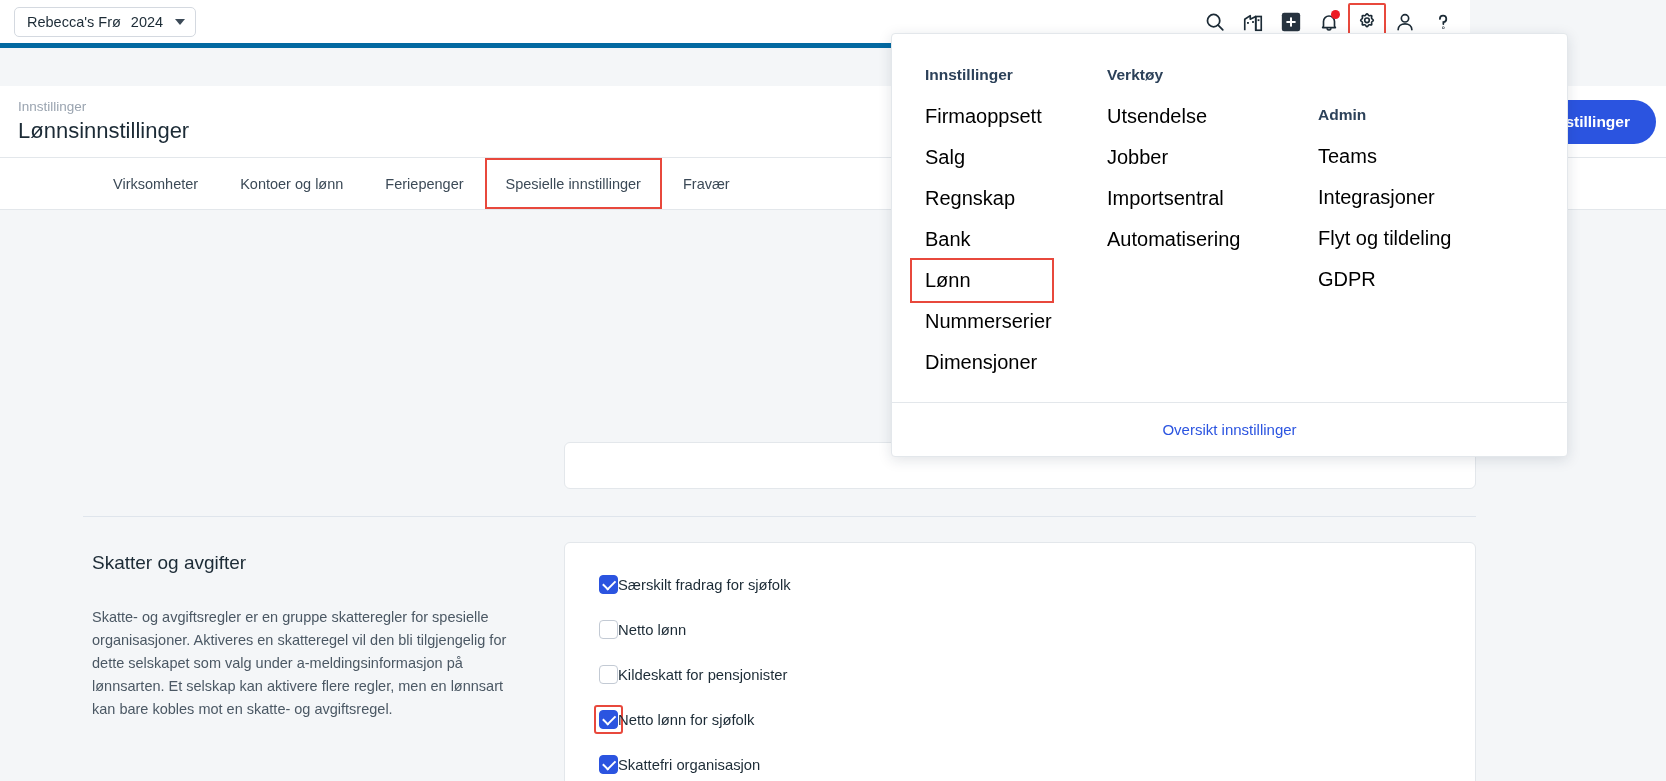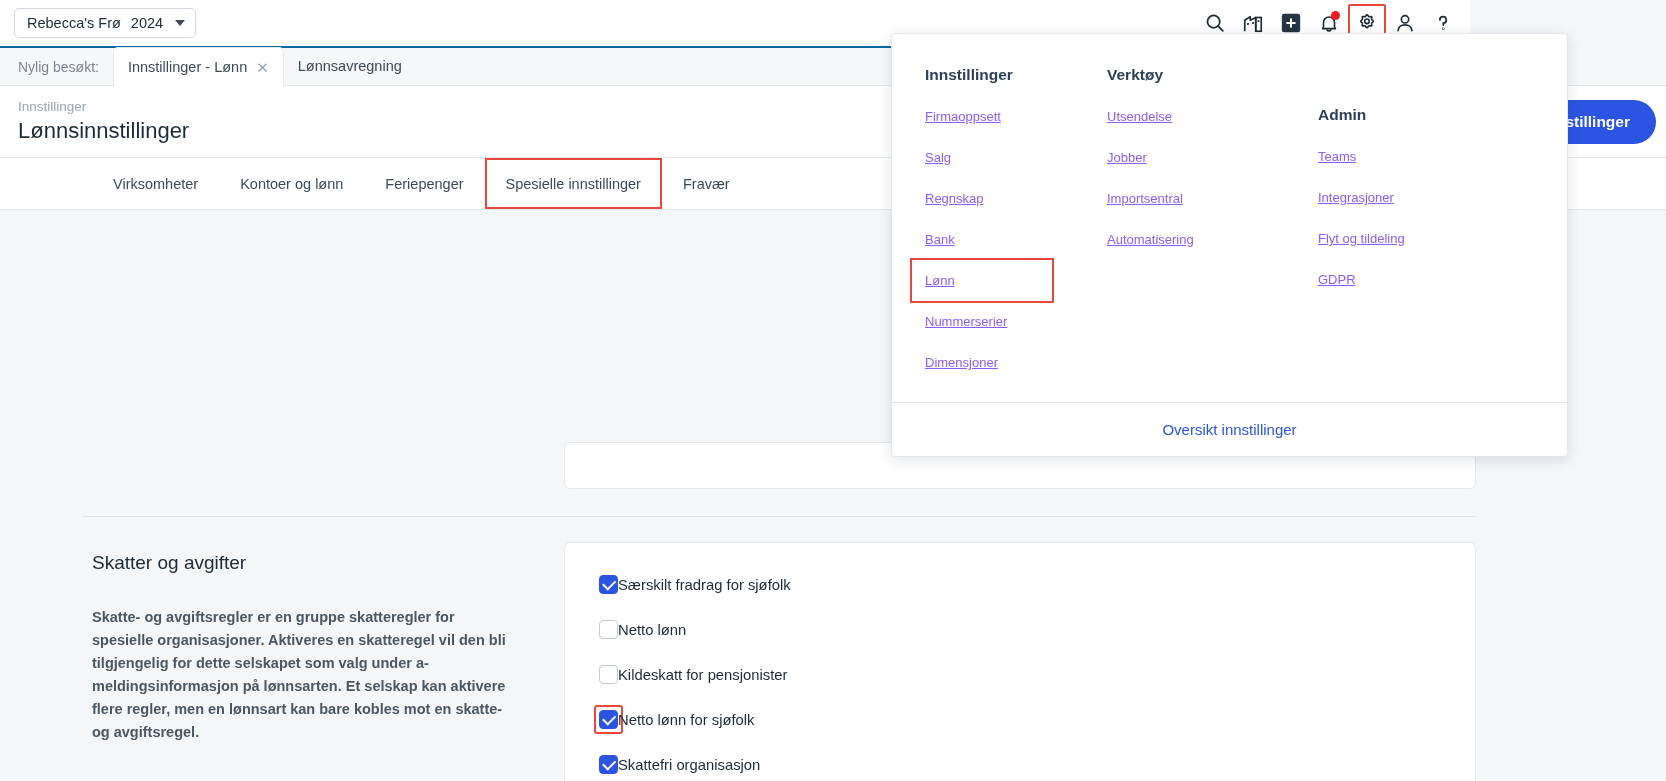--- a/index.html
+++ b/index.html
@@ -7,21 +7,21 @@
     width: 1666px; height: 781px;
     font-family: "Liberation Sans", sans-serif;
     background: #ffffff;
     overflow: hidden;
   }
   #root { position: relative; width: 1666px; height: 781px; background: #f4f6f8; }
 
   
   .topbar {
     position: absolute; left: 0; top: 0; width: 1470px; height: 48px;
-    background: #ffffff; border-bottom: 2px solid #0369a1;
+    background: #ffffff; border-bottom: 5px solid #0369a1;
     display: flex; align-items: center;
   }
   .company-select {
     margin-left: 14px; height: 30px; padding: 0 10px 0 12px;
     border: 1px solid #d4d9e0; border-radius: 5px;
     display: flex; align-items: center; gap: 10px;
     font-size: 14.5px; color: #1c2b36; background: #fff; cursor: pointer;
   }
   .company-select .year { color: #1c2b36; }
   .caret { width: 0; height: 0; border-left: 5px solid transparent; border-right: 5px solid transparent;
@@ -101,21 +101,21 @@
     position: absolute; left: 83px; top: 306px; width: 1393px; height: 1px; background: #dfe5ec;
   }
 
   .section {
     position: absolute; left: 0; top: 320px; width: 1666px;
   }
   .sec-left {
     position: absolute; left: 92px; top: 22px; width: 420px;
   }
   .sec-title { font-size: 19px; color: #1c2b36; margin-bottom: 32px; }
-  .sec-desc { font-size: 14.5px; color: #4b5864; line-height: 1.58; font-weight: bold; }
+  .sec-desc { font-size: 14.5px; color: #4b5864; line-height: 1.58; }
 
   .sec-card {
     position: absolute; left: 564px; top: 12px; width: 912px; height: 368px;
     background: #ffffff; border: 1px solid #e3e7eb; border-radius: 6px;
   }
   .cb-row {
     display: flex; align-items: center; height: 45px;
     padding-left: 34px; cursor: pointer;
   }
   .cb-row:first-child { margin-top: 19px; }
@@ -144,22 +144,22 @@
   .menu-cols { display: flex; padding: 32px 0 0 0; height: 370px; }
   .menu-col { flex: 0 0 auto; }
   .menu-col.c1 { width: 211px; padding-left: 29px; }
   .menu-col.c2 { width: 211px; padding-left: 0px; }
   .menu-col.c3 { width: 211px; padding-left: 0px; margin-top: 40px; }
   .menu-head {
     font-size: 15.5px; color: #2c4159; font-weight: bold; margin-bottom: 12px;
     padding: 0 4px;
   }
   .menu-item {
-    font-size: 13px; color: #8b5cf6; height: 41px; display: flex; align-items: center;
-    padding: 0 4px; cursor: pointer; text-decoration: underline;
+    font-size: 20px; color: #000000; height: 41px; display: flex; align-items: center;
+    padding: 0 4px; cursor: pointer;
   }
   .menu-item.boxed-item {
     outline: 2px solid #e8483c; outline-offset: 0px;
     margin-left: -9px; padding-left: 13px; width: 140px;
   }
   .menu-footer {
     position: absolute; left: 0; bottom: 0; width: 100%; height: 54px;
     border-top: 1px solid #e3e7eb; display: flex; align-items: center; justify-content: center;
   }
   .menu-footer a {
@@ -222,30 +222,20 @@
       </div>
       <div class="ticon">
         <svg width="22" height="22" viewBox="0 0 24 24" fill="none" stroke="#1c2b36" stroke-width="1.9">
           <path d="M8.6 8.6a3.5 3.5 0 1 1 3.8 3.5v2.2" stroke-linecap="round"></path>
           <circle cx="12.3" cy="18.3" r="0.3" stroke-width="2.3"></circle>
         </svg>
       </div>
     </div>
   </div>
 
-  <div class="tabstrip">
-    <span class="recent-label">Nylig besøkt:</span>
-    <div class="rtab active">
-      <span>Innstillinger - Lønn</span>
-      <span class="x">✕</span>
-    </div>
-    <div class="rtab plain">
-      <span>Lønnsavregning</span>
-    </div>
-  </div>
 
   <div class="pagehead">
     <div>
       <div class="breadcrumb">Innstillinger</div>
       <div class="pagetitle">Lønnsinnstillinger</div>
     </div>
     <button class="primary-btn">Oversikt innstillinger</button>
   </div>
 
   <div class="sectiontabs">

